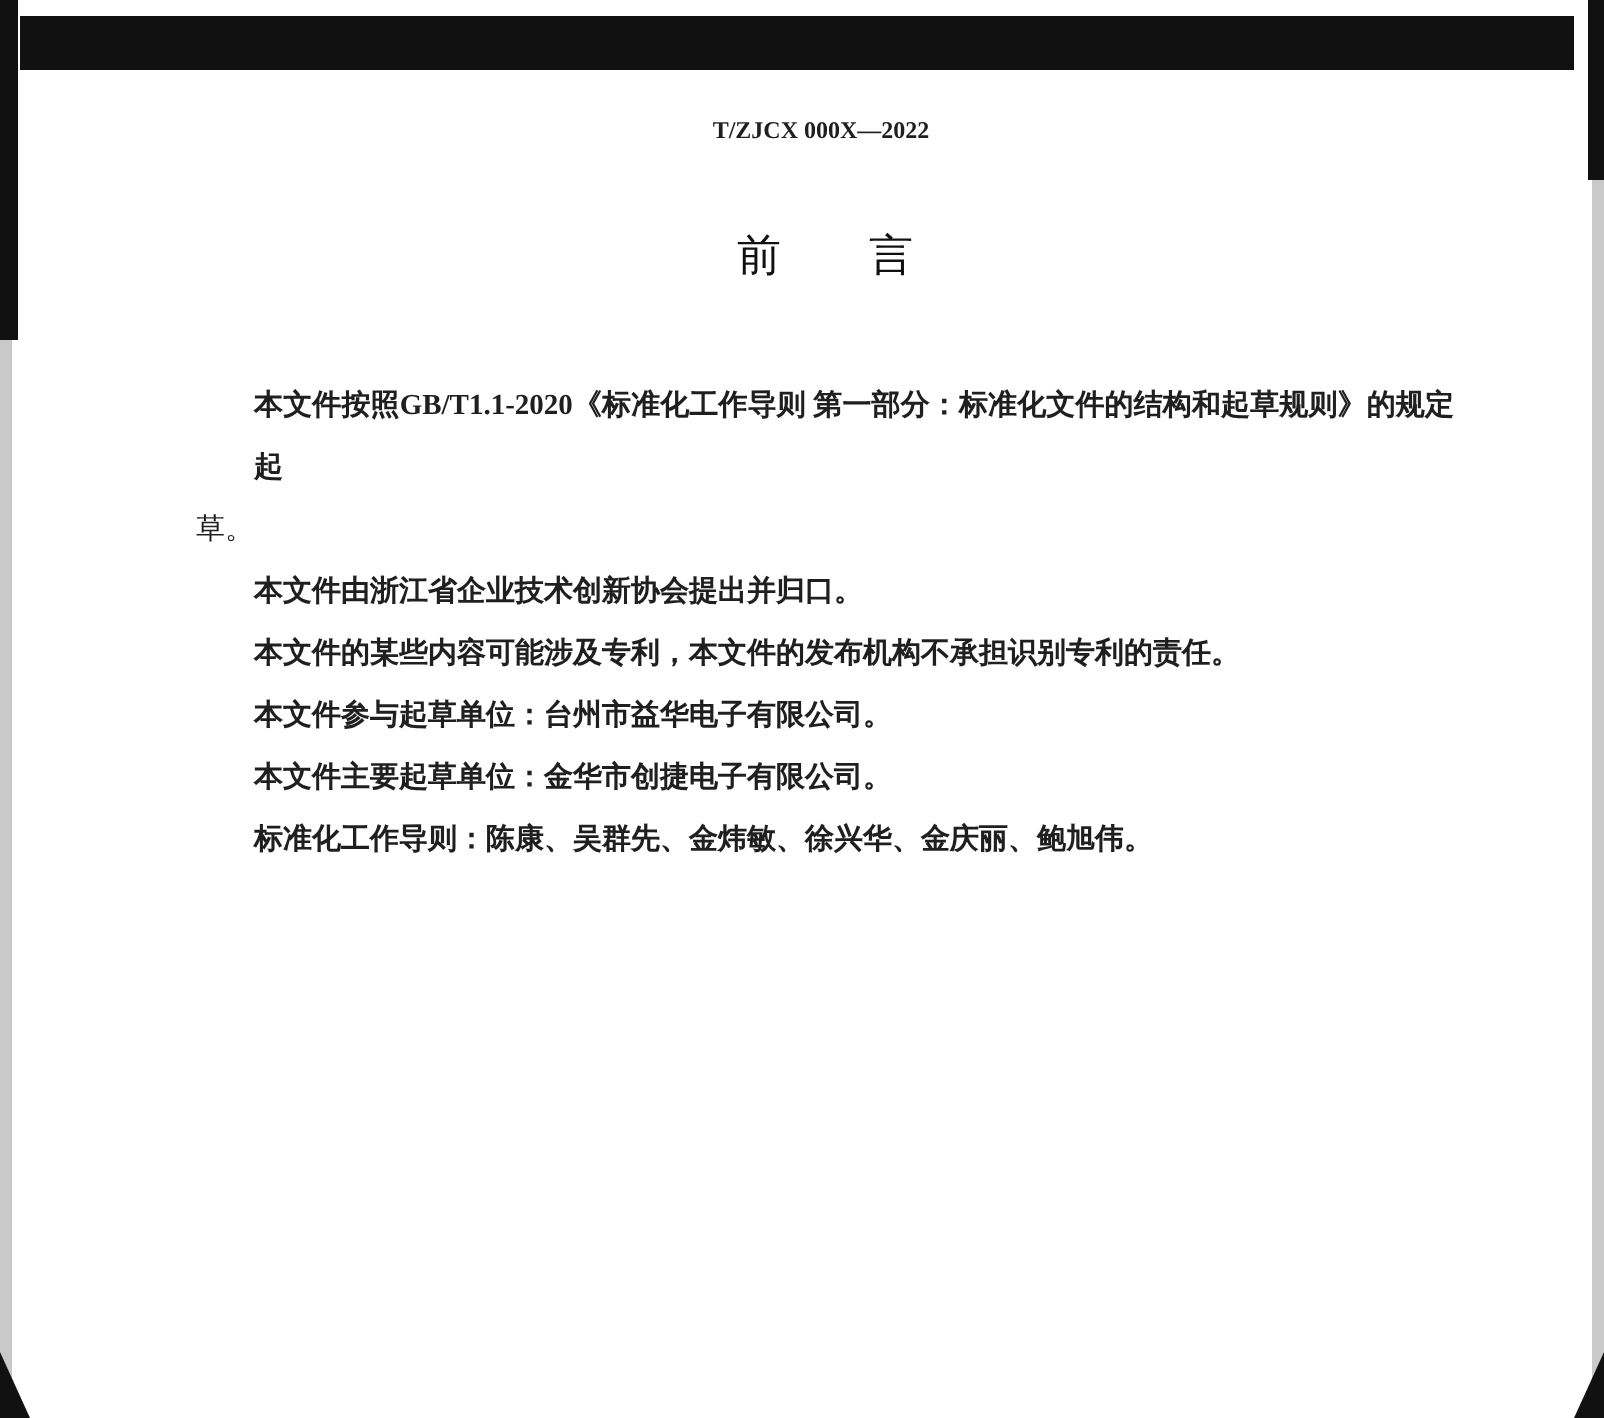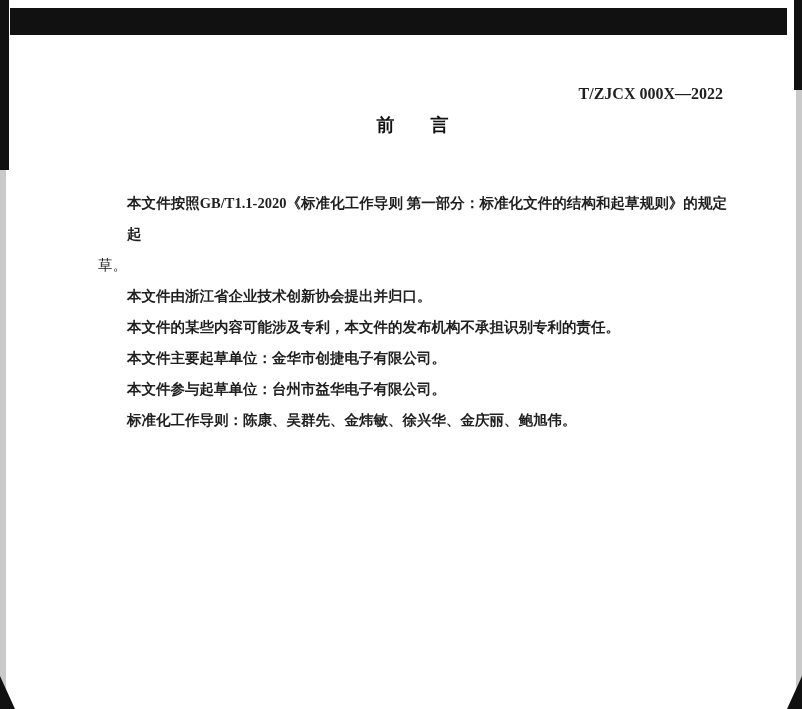--- a/index.html
+++ b/index.html
@@ -32,31 +32,30 @@
   .scan-wedge {
     position: absolute; bottom: 0;
     width: 15px; height: 33px;
     background: var(--scan-dark, #111111);
   }
   .scan-wedge.bl { left: 0;  clip-path: polygon(0 0, 0 100%, 100% 100%); }
   .scan-wedge.br { right: 0; clip-path: polygon(100% 0, 100% 100%, 0 100%); }
   
   .doc-number {
     position: absolute; top: 58px; left: 98px; width: 625px;
-    text-align: right;
-    font-size: 16px; font-weight: 700;
+    text-align: center;
+    font-size: 12px; font-weight: 700;
     color: var(--text-color, #1f1f1f);
-    margin-top: 27px;
   }
   .doc-title {
     position: absolute; top: 113px; left: 98px; width: 629px;
     margin: 0;
     text-align: center;
     font-family: "Liberation Sans", sans-serif;
-    font-weight: 700; font-size: 18px;
+    font-weight: 400; font-size: 22px;
     color: #111111;
   }
   .body-text {
     position: absolute; top: 188px; left: 98px; width: 629px;
     font-size: 14.5px; line-height: 31px;
     color: var(--text-color, #1f1f1f);
   }
   .line { white-space: normal; }
   .line.indent  { padding-left: 29px; font-weight: bold; }
   .line.justify { text-align: justify; text-align-last: justify; }
@@ -74,16 +73,16 @@
 
 <div class="doc-number">T/ZJCX 000X—2022</div>
 
 <h1 class="doc-title">前　　言</h1>
 
 <div class="body-text">
   <div class="line indent justify">本文件按照GB/T1.1-2020《标准化工作导则 第一部分：标准化文件的结构和起草规则》的规定起</div>
   <div class="line">草。</div>
   <div class="line indent">本文件由浙江省企业技术创新协会提出并归口。</div>
   <div class="line indent">本文件的某些内容可能涉及专利，本文件的发布机构不承担识别专利的责任。</div>
+  <div class="line indent">本文件参与起草单位：台州市益华电子有限公司。</div>
   <div class="line indent">本文件主要起草单位：金华市创捷电子有限公司。</div>
-  <div class="line indent">本文件参与起草单位：台州市益华电子有限公司。</div>
   <div class="line indent">标准化工作导则：陈康、吴群先、金炜敏、徐兴华、金庆丽、鲍旭伟。</div>
 </div>
 
 </body></html>

